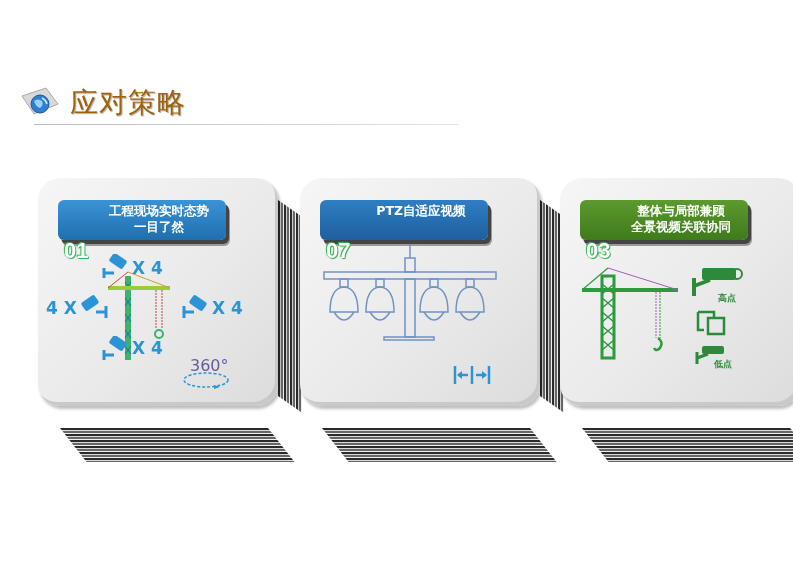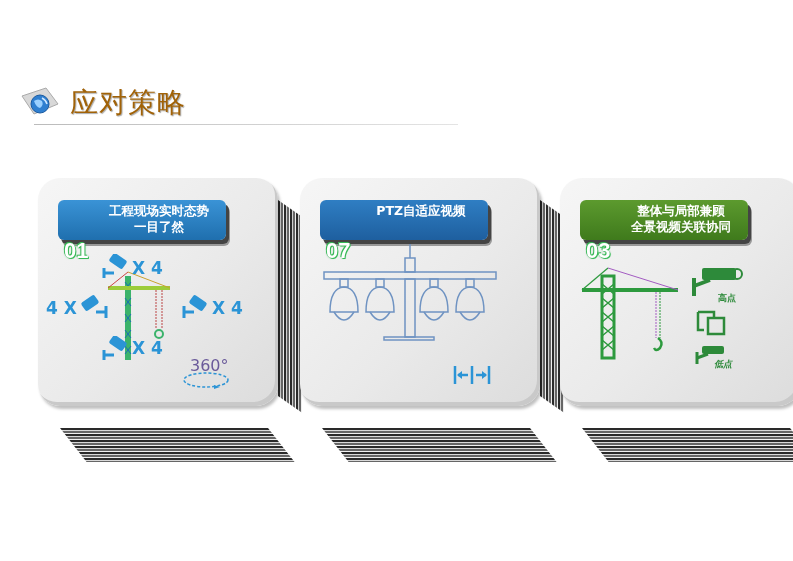--- a/index.html
+++ b/index.html
@@ -197,16 +197,16 @@
         <g fill="none" stroke="#2d8a3a" stroke-width="2.5">
           <path d="M4 4 H20 V10 M4 4 V22 H10"></path>
           <path d="M14 10 H30 V26 H14 Z"></path>
         </g>
       </svg>
       <svg style="position:absolute;left:134px;top:166px;" width="34" height="22" viewBox="0 0 34 22">
         <rect x="8" y="2" width="22" height="8" rx="2" fill="#2d8a3a"></rect>
         <line x1="3" y1="8" x2="3" y2="20" stroke="#2d8a3a" stroke-width="3"></line>
         <line x1="3" y1="14" x2="14" y2="10" stroke="#2d8a3a" stroke-width="3"></line>
       </svg>
-      <div class="small-label" style="left:154px;top:180px;font-style:italic;">低点</div>
+      <div class="small-label" style="left:154px;top:180px;">低点</div>
     </div>
   </div>
 </div>
 
 </body></html>

